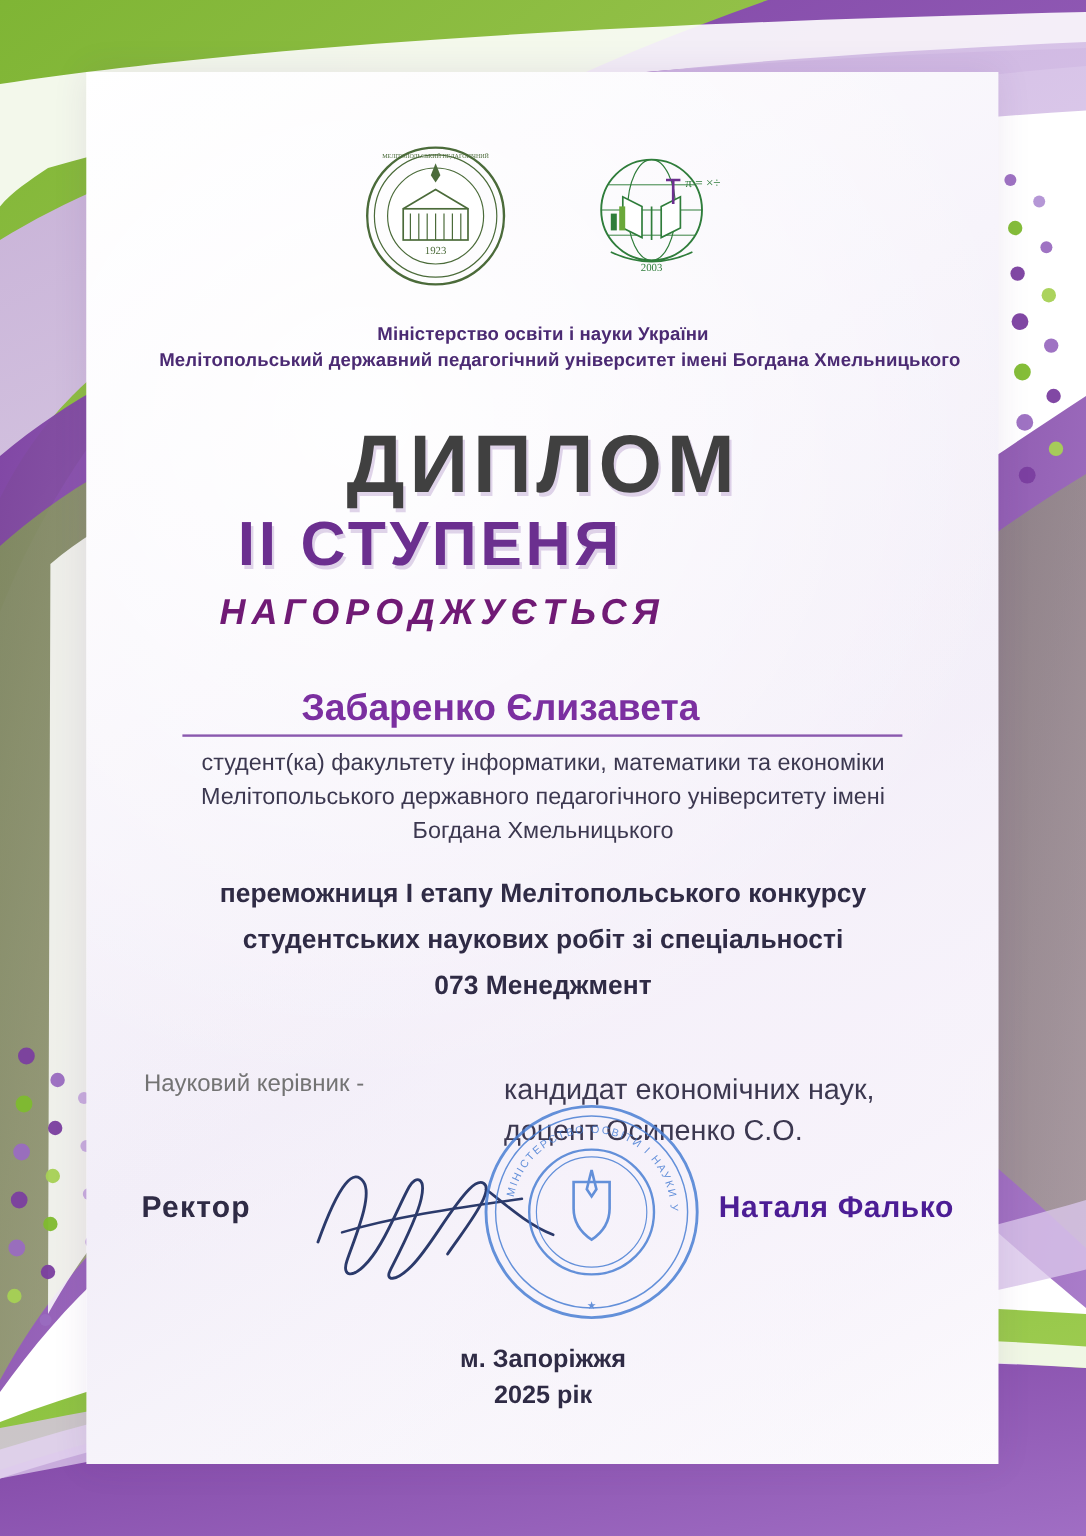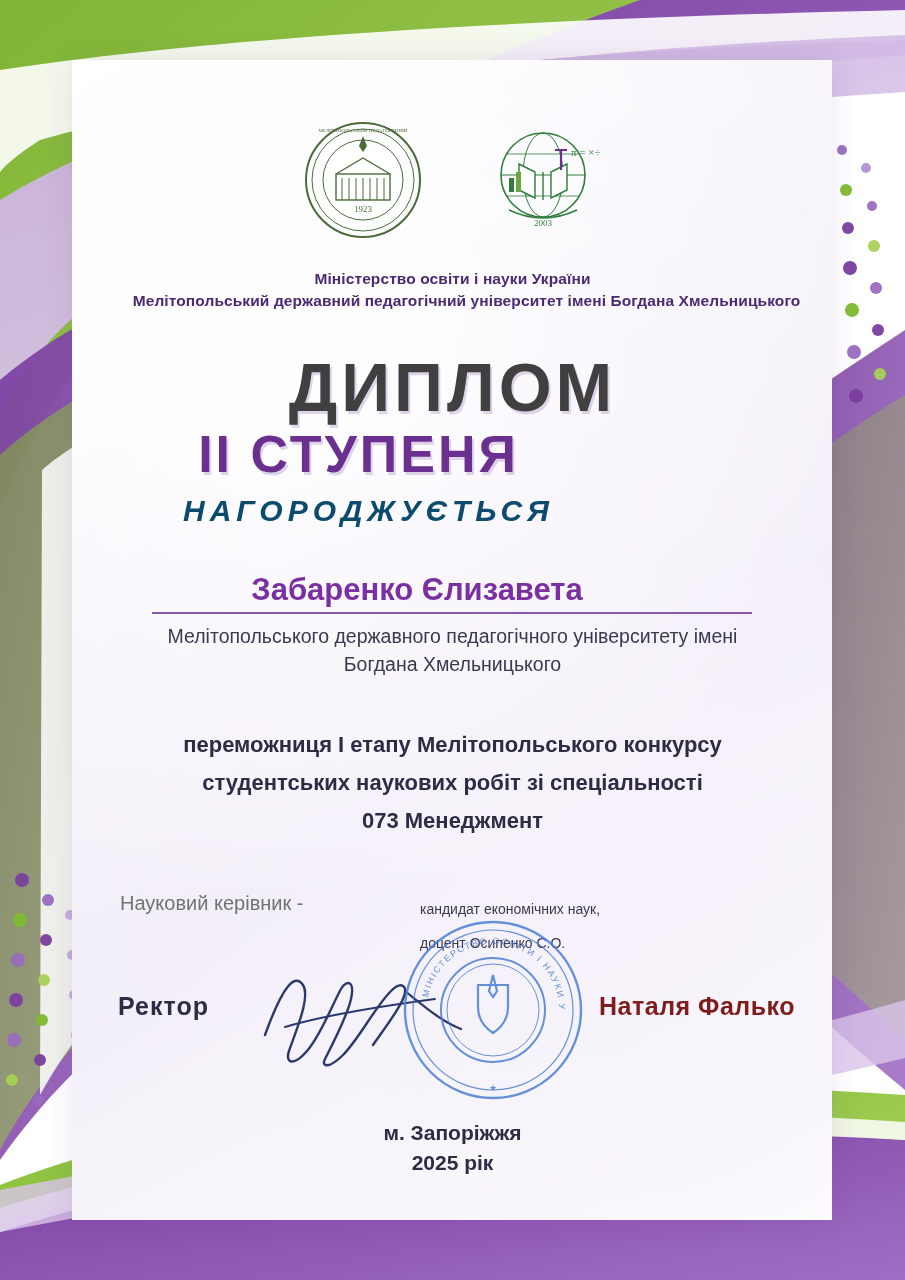--- a/index.html
+++ b/index.html
@@ -105,21 +105,21 @@
   }
   .awarded {
     position: absolute;
     top: 494px;
     left: 0;
     width: 737px;
     font-size: 30px;
     font-style: italic;
     font-weight: bold;
     letter-spacing: 5px;
-    color: #0c4a6e;
+    color: #701a75;
   }
 
   .recipient {
     position: absolute;
     top: 572px;
     left: 0;
     width: 834px;
     font-size: 31px;
     font-weight: bold;
     color: #7b2fa0;
@@ -159,42 +159,42 @@
     left: 120px;
     font-size: 20px;
     color: #737373;
   }
   .supervisor-name {
     position: absolute;
     top: 892px;
     left: 420px;
     width: 400px;
     text-align: left;
-    font-size: 14px;
+    font-size: 24px;
     line-height: 34px;
     color: #3c3850;
   }
 
   .rector-label {
     position: absolute;
     top: 992px;
     left: 118px;
     font-size: 25px;
     font-weight: bold;
     letter-spacing: 1px;
     color: #2f2b45;
   }
   .rector-name {
     position: absolute;
     top: 992px;
     right: 110px;
     font-size: 25px;
     font-weight: bold;
     letter-spacing: .5px;
-    color: #7f1d1d;
+    color: #4c1d95;
   }
 
   .signature {
     position: absolute;
     top: 955px;
     left: 255px;
     width: 230px;
     height: 130px;
   }
   .stamp {
@@ -348,20 +348,21 @@
     </div>
 
     <div class="title-main">ДИПЛОМ</div>
     <div class="title-sub">II СТУПЕНЯ</div>
     <div class="awarded">НАГОРОДЖУЄТЬСЯ</div>
 
     <div class="recipient">Забаренко Єлизавета</div>
     <div class="recipient-rule"></div>
 
     <div class="role">
+      <div>студент(ка) факультету інформатики, математики та економіки</div>
       <div>Мелітопольського державного педагогічного університету імені</div>
       <div>Богдана Хмельницького</div>
     </div>
 
     <div class="achievement">
       <div>переможниця I етапу Мелітопольського конкурсу</div>
       <div>студентських наукових робіт зі спеціальності</div>
       <div>073 Менеджмент</div>
     </div>
 

